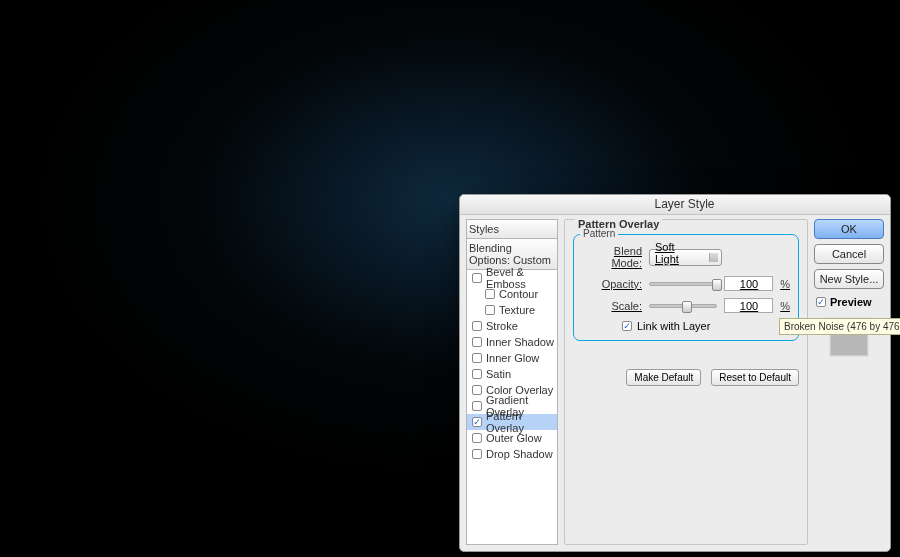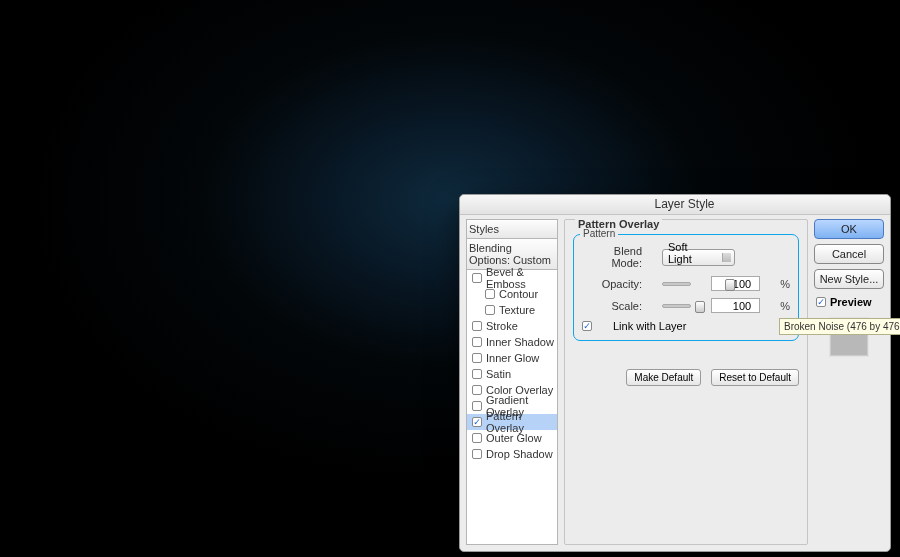--- a/index.html
+++ b/index.html
@@ -13,32 +13,32 @@
   .styles-list { border: 1px solid #b5b5b5; border-top: none; background: #fff; flex: 1; }
   .style-item { display: flex; align-items: center; gap: 4px; padding: 2px 3px 2px 5px; height: 16px; cursor: default; color: #333; }
   .style-item.indent { padding-left: 18px; }
   .style-item.selected { background: #b6d3f7; }
   .cb { width: 10px; height: 10px; border: 1px solid #888; border-radius: 2px; background: #fff; display: flex; align-items: center; justify-content: center; flex-shrink: 0; }
   .cb.checked::after { content: "✓"; font-size: 9px; color: #1a5fd0; line-height: 1; }
   .main-col { flex: 1; border: 1px solid #c5c5c5; background: #ececec; border-radius: 2px; padding: 6px 8px; position: relative; }
   .group { border: 1px solid #0ea5e9; border-radius: 7px; padding: 10px 8px 8px; position: relative; margin-top: 4px; }
   .group-label { position: absolute; top: -7px; left: 6px; background: #ececec; padding: 0 3px; font-size: 10px; color: #444; }
   .outer-label { position: absolute; top: -2px; left: 10px; background: #ececec; padding: 0 3px; font-size: 11px; font-weight: bold; color: #333; }
-  .row { display: flex; align-items: center; gap: 20px; margin-bottom: 7px; }
+  .row { display: flex; align-items: center; gap: 7px; margin-bottom: 7px; text-decoration: underline; }
   .row label { width: 60px; text-align: right; color: #333; }
   .select { border: 1px solid #9a9a9a; border-radius: 3px; background: linear-gradient(#fff,#e8e8e8); height: 17px; width: 73px; display: flex; align-items: flex-end; padding: 0 20px 0 5px; position: relative; }
   .select::after { content: ""; position: absolute; right: 3px; top: 3px; width: 8px; height: 9px; background: linear-gradient(#ddd,#bbb); border-left: 1px solid #aaa; }
   .slider { flex: 1; height: 4px; background: #c8c8c8; border: 1px solid #aaa; border-radius: 2px; position: relative; max-width: 72px; }
   .slider .thumb { position: absolute; top: -4px; width: 10px; height: 12px; background: linear-gradient(#fff,#ccc); border: 1px solid #888; border-radius: 2px; }
-  .num { width: 49px; height: 15px; border: 1px solid #aaa; background: #fff; text-align: right; padding: 0 8px; line-height: 14px; }
+  .num { width: 49px; height: 15px; border: 1px solid #aaa; background: #fff; text-align: right; padding: 0 14px; line-height: 14px; }
   .pct { color: #444; }
   .swatch { width: 44px; height: 44px; border: 1px solid #666; background: #1a1a1a; }
   .arrow-btn { width: 10px; height: 44px; display: flex; flex-direction: column; justify-content: center; padding-left:2px;}
   .btn-sm { border: 1px solid #9a9a9a; border-radius: 3px; background: linear-gradient(#fff,#e6e6e6); padding: 2px 7px; cursor: default; font-size:10px;}
-  .linkrow { display: flex; align-items: center; gap: 21px; }
+  .linkrow { display: flex; align-items: center; gap: 5px; margin-left: 40px; }
   .btn-row { display: flex; gap: 10px; justify-content: flex-end; margin-top: 28px; }
   .right-col { width: 70px; display: flex; flex-direction: column; gap: 5px; align-items: stretch; }
   .btn { border: 1px solid #888; border-radius: 4px; background: linear-gradient(#fff,#e6e6e6); height: 20px; line-height: 18px; text-align: center; cursor: default; color:#222;}
   .btn.primary { background: linear-gradient(#b9d6ff,#7fb2f2); border-color: #4b79c2; }
   .preview-row { display: flex; align-items: center; gap: 4px; padding: 2px 0 0 2px; }
   .preview-swatch { width: 40px; height: 40px; background: #b8b8b8; border: 1px solid #e2e2e2; box-shadow: inset 0 0 0 1px #ccc; margin: 4px auto 0; }
   .tooltip { position: absolute; left: 214px; top: 98px; background: #fffde3; border: 1px solid #b2b28a; padding: 2px 4px; font-size: 10px; color: #333; white-space: nowrap; z-index: 5; }
   .pad { position: relative; }
 </style>
 </head>

